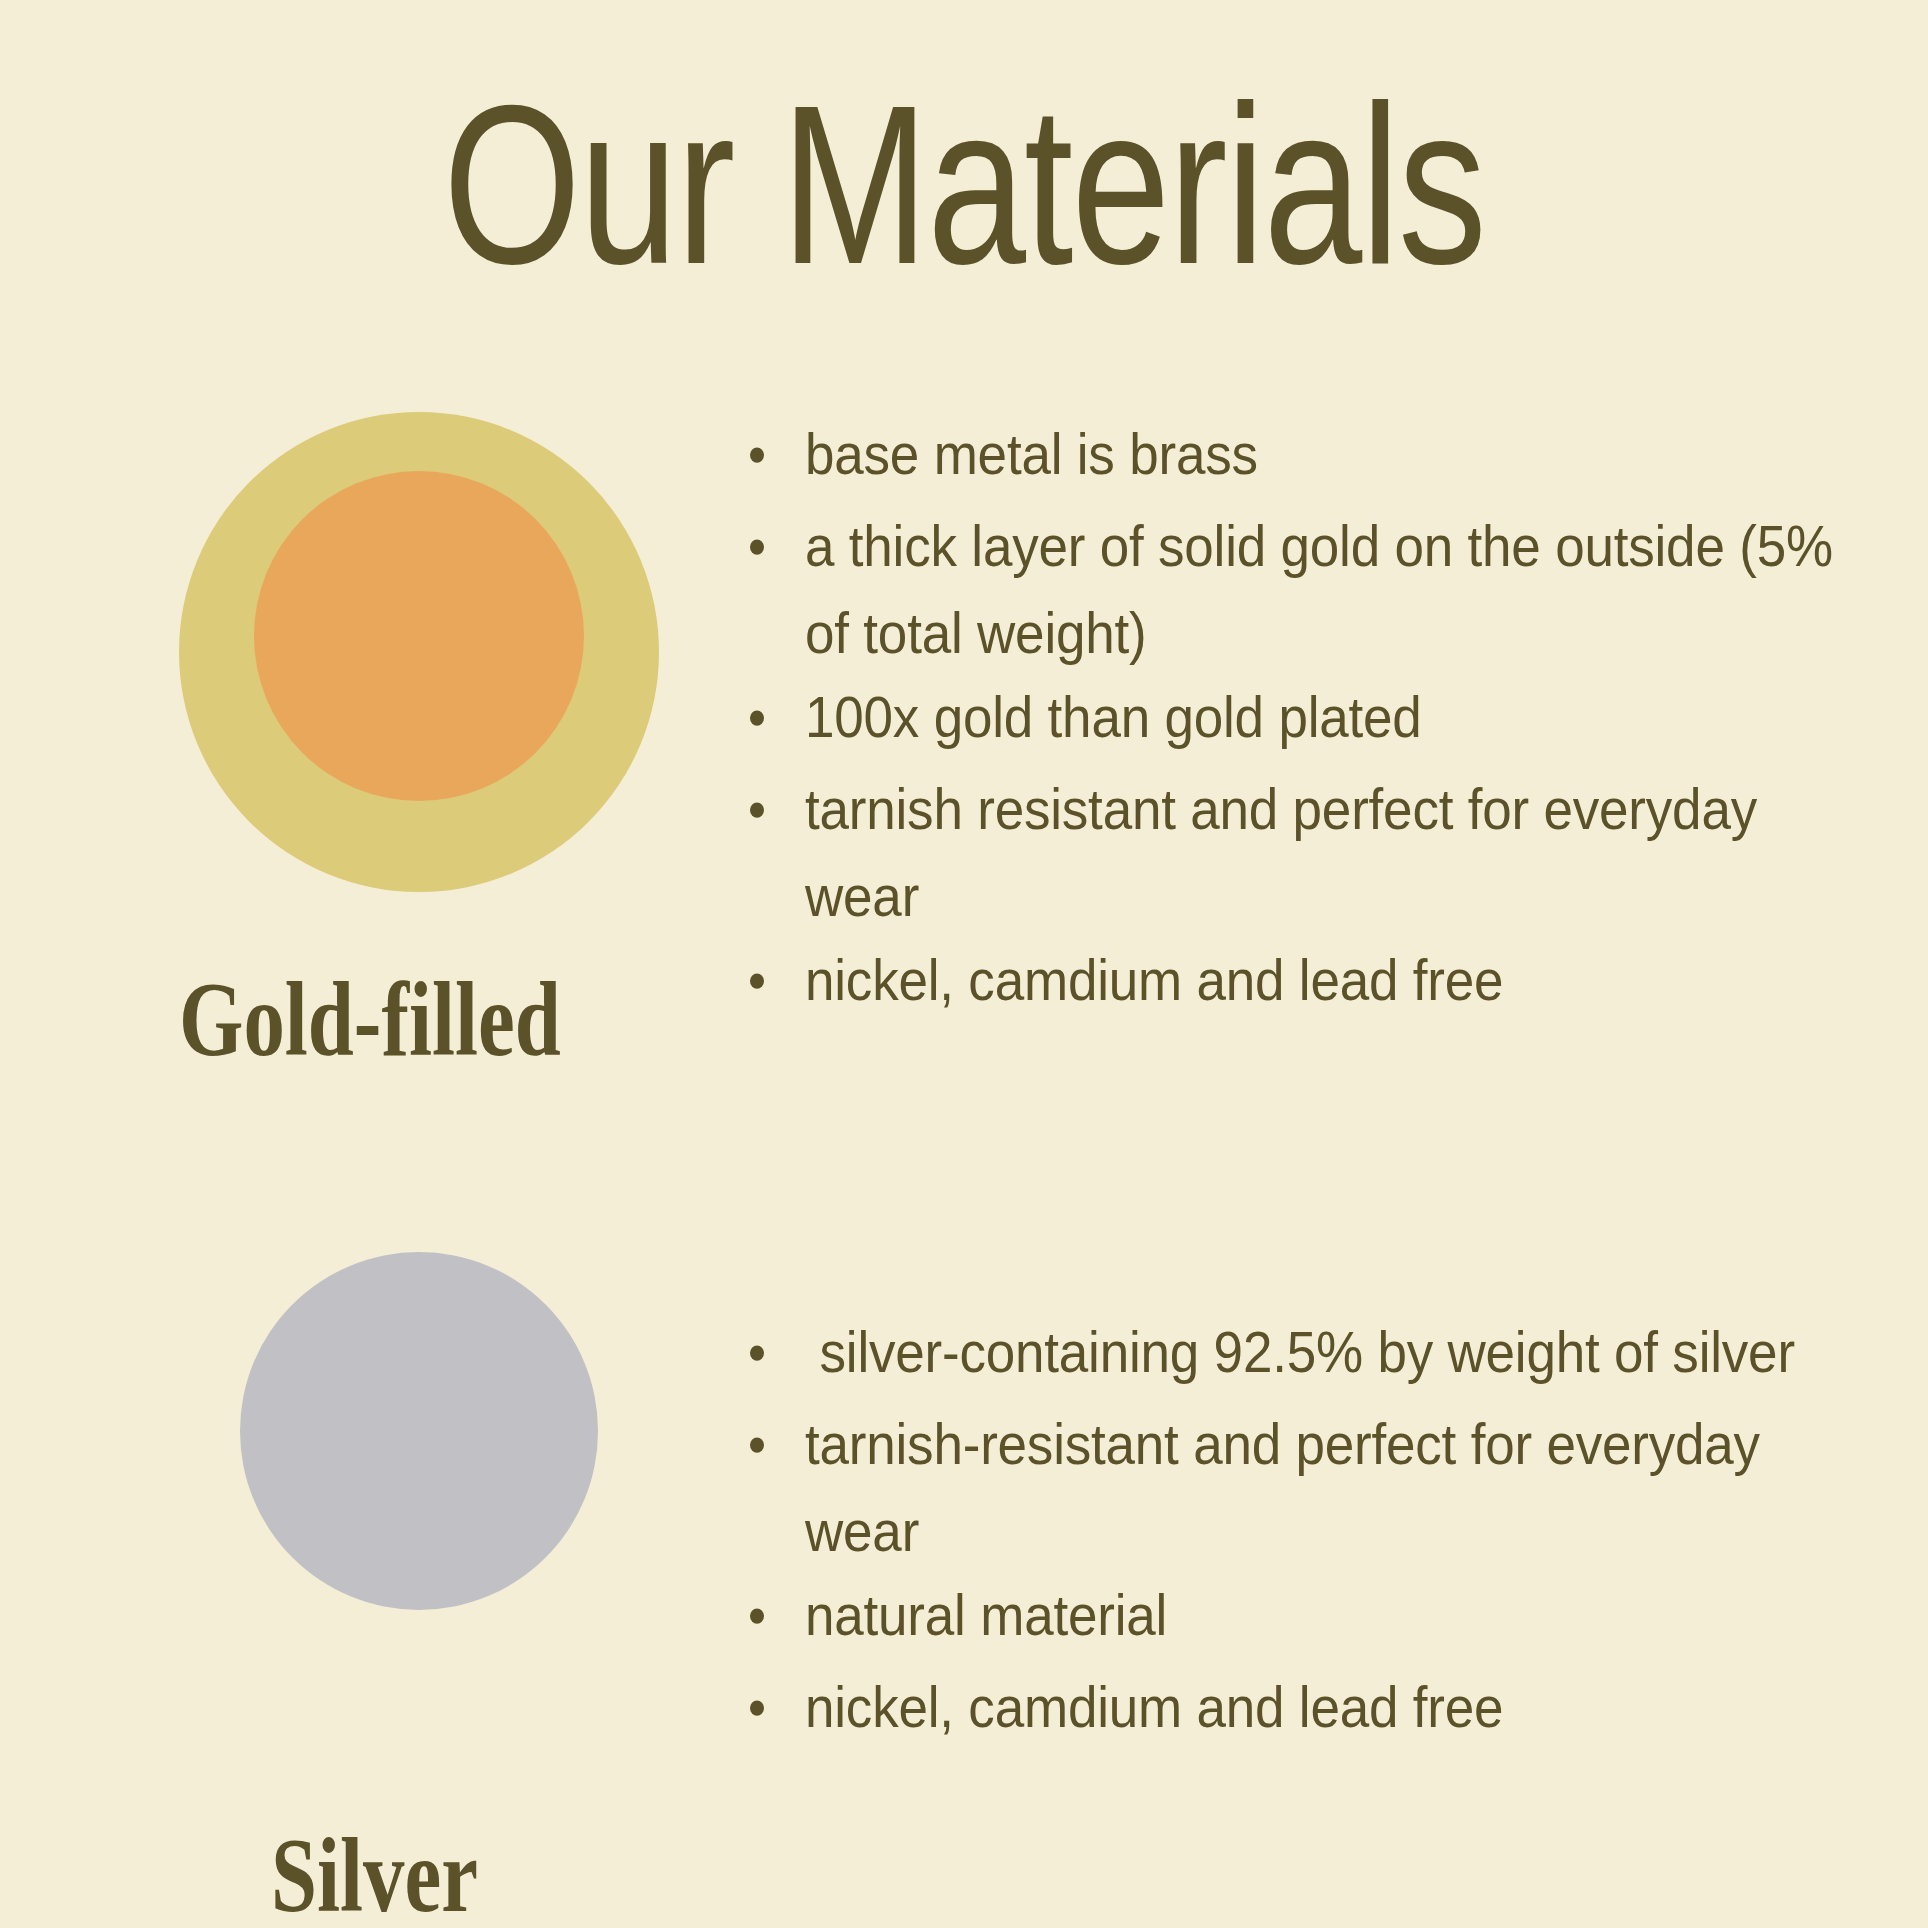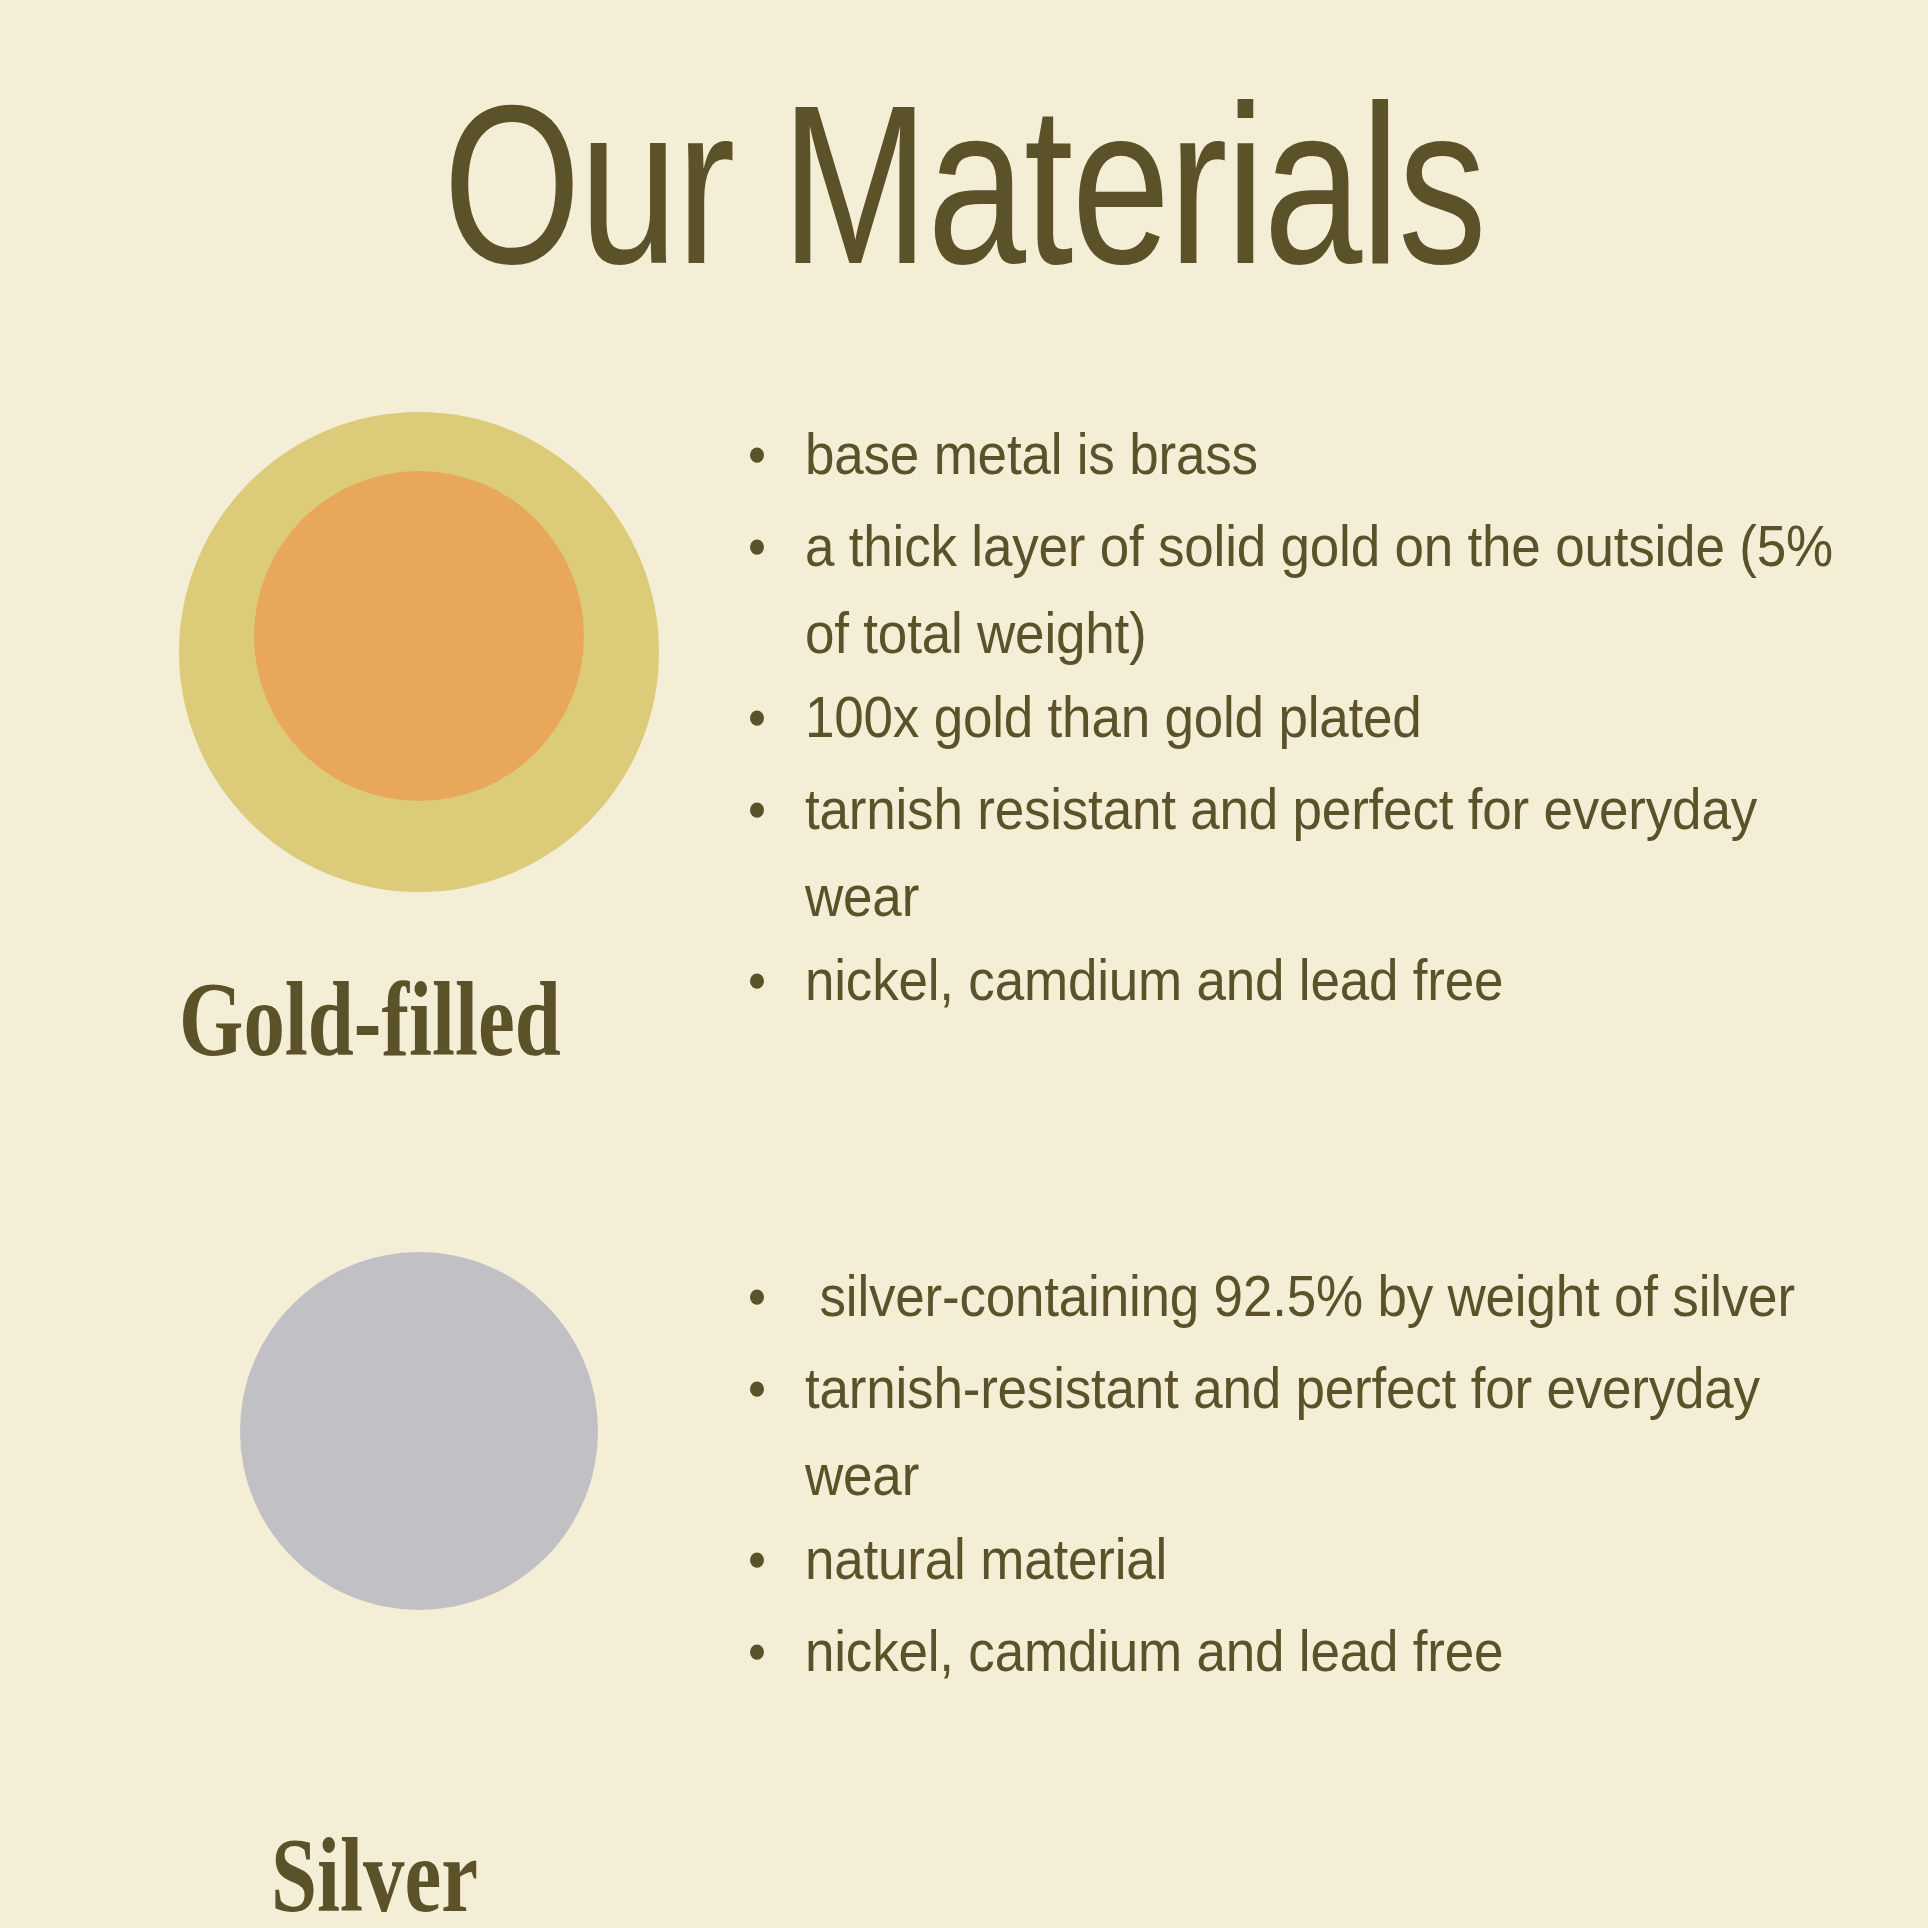--- a/index.html
+++ b/index.html
@@ -110,21 +110,21 @@
     color: #5B5229;
     font-family: "Liberation Sans", sans-serif;
   }
   #gold-bullets {
     left: 789px;
     top: 394px;
     width: 1064px;
   }
   #silver-bullets {
     left: 789px;
-    top: 1236px;
+    top: 1292px;
     width: 1064px;
   }
   .bullets li {
     position: relative;
     margin: 0 0 13px 0;
     padding: 0;
     font-size: 53px;
     line-height: 79px;
     letter-spacing: -0.2px;
     transform: scaleY(1.10);

